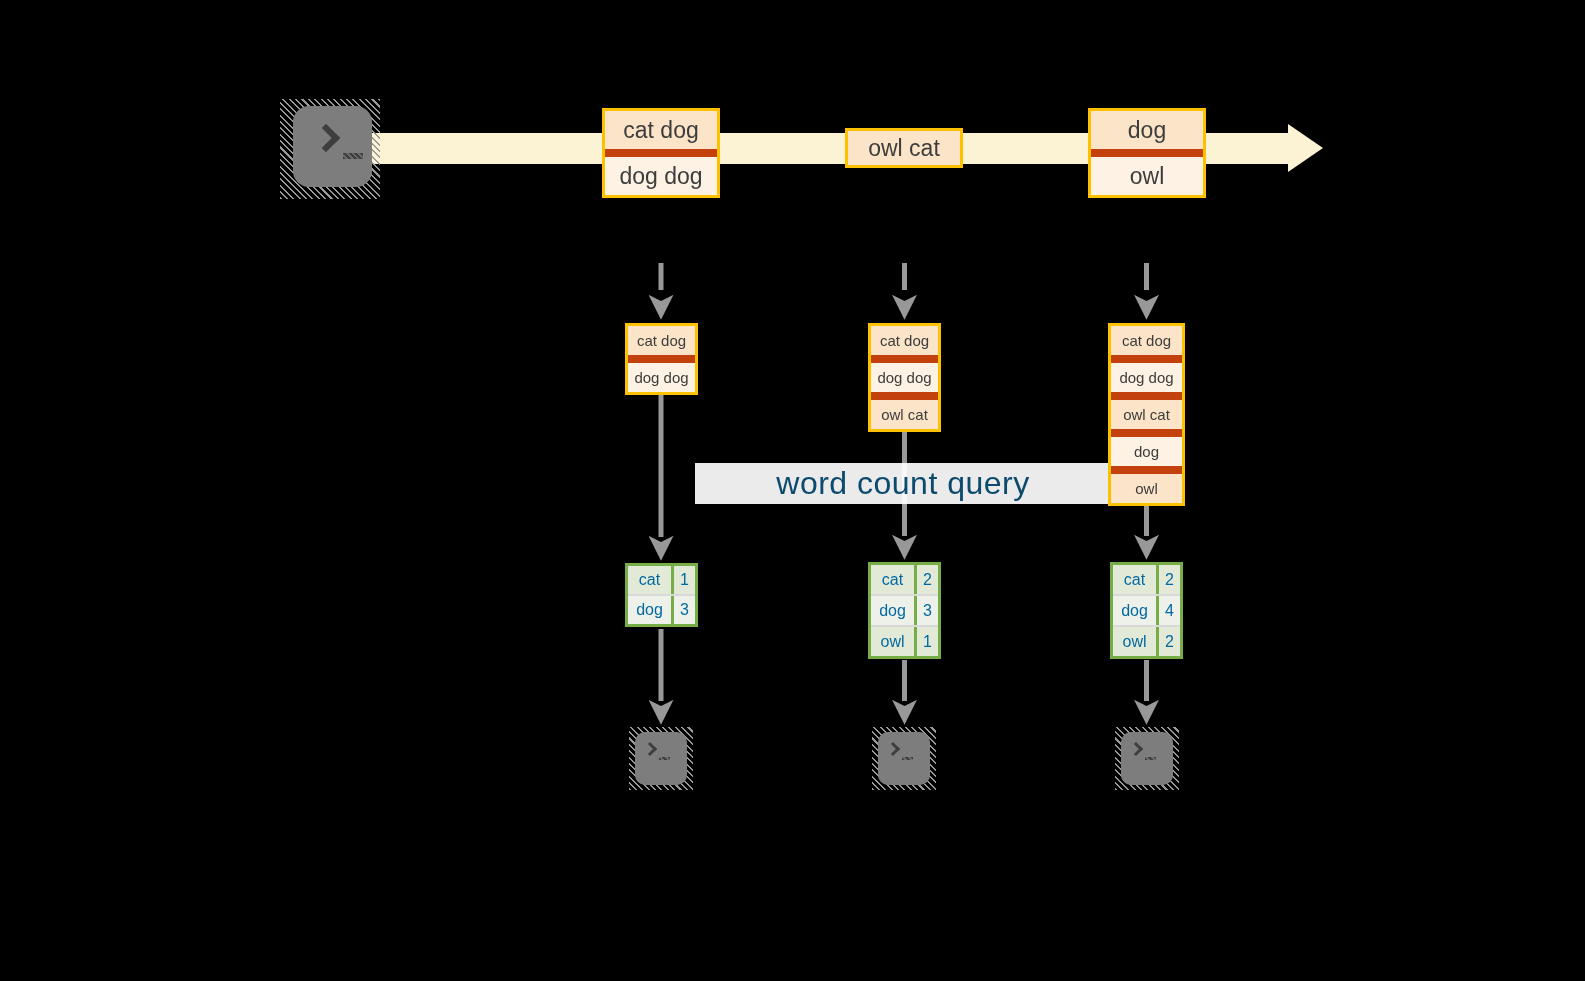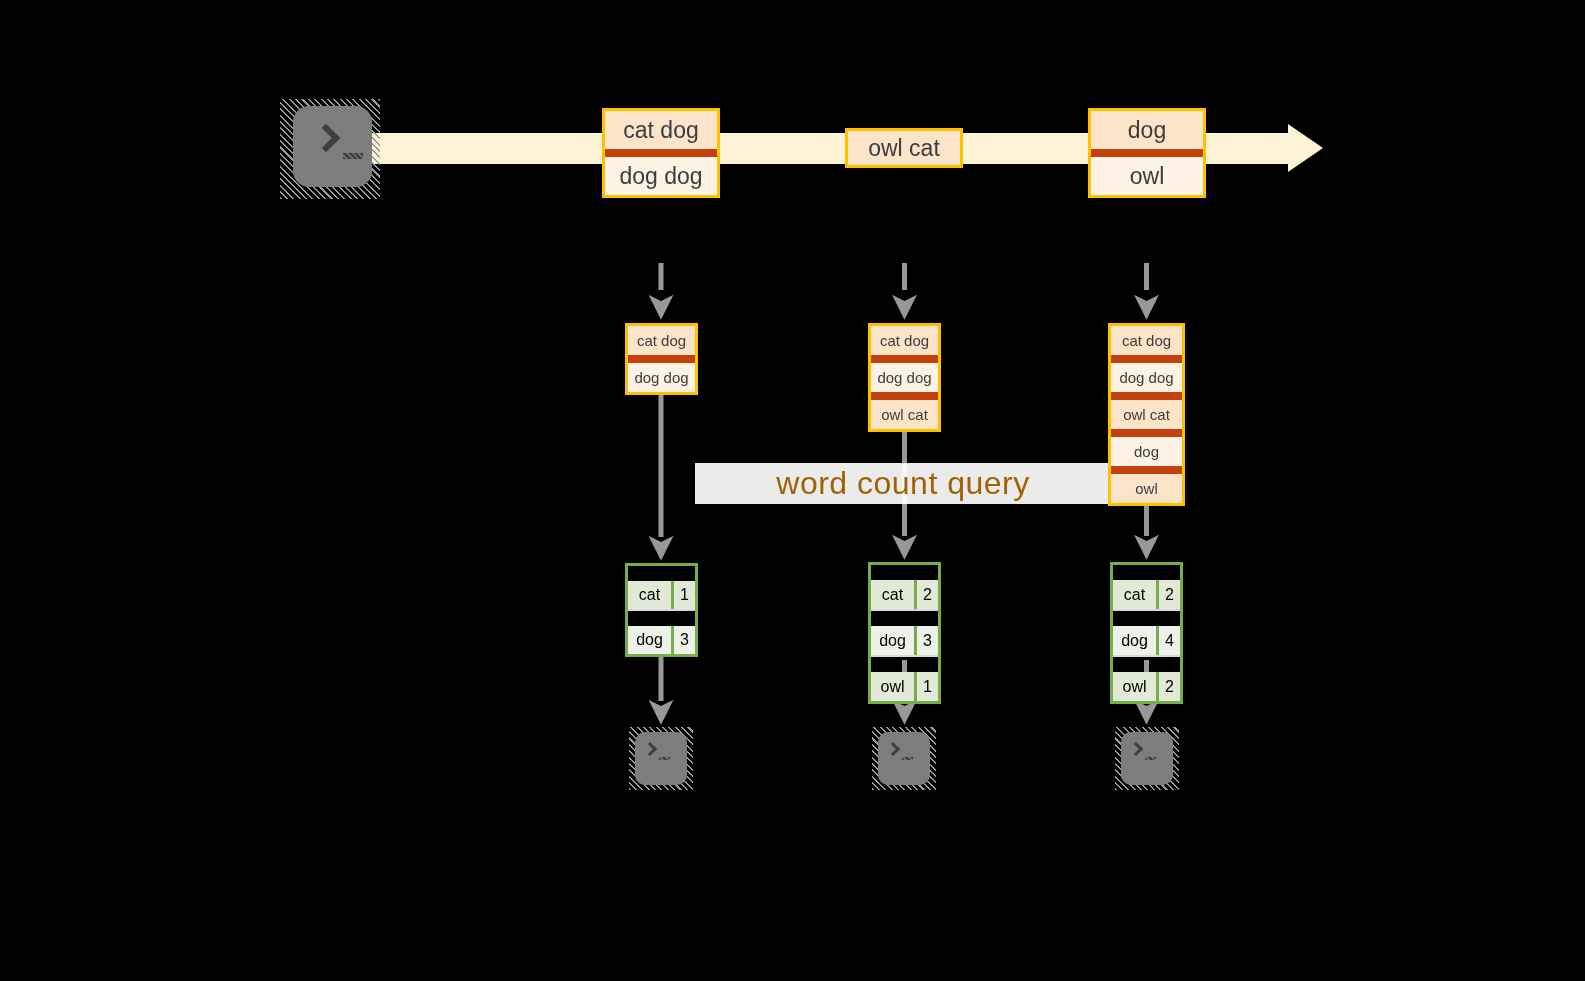--- a/index.html
+++ b/index.html
@@ -23,39 +23,39 @@
   .term-src .uscr{left:50px;top:47px;width:20px;height:6px;}
   .term-sink{width:64px;height:63px;top:727px;}
   .term-sink .inner{left:6px;top:5px;width:52px;height:53px;border-radius:10px;}
   .term-sink .chev{left:10px;top:12px;width:7px;height:7px;border-top-width:3px;border-right-width:3px;}
   .term-sink .uscr{left:24px;top:25px;width:11px;height:3px;}
   
   .arrows{position:absolute;left:0;top:0;width:1585px;height:981px;z-index:2;}
   
   .qlabel{position:absolute;left:695px;top:463px;width:416px;height:41px;z-index:3;
     background:rgba(255,255,255,0.92);display:flex;align-items:center;justify-content:center;}
-  .qlabel span{font-size:32px;font-weight:300;color:#a16207;letter-spacing:0.5px;}
+  .qlabel span{font-size:32px;font-weight:300;color:#0c4a6e;letter-spacing:0.5px;}
   
   .obox{position:absolute;z-index:4;border:3px solid #FDC100;background:#FDC100;}
   .obox .row{display:flex;align-items:center;justify-content:center;color:#3D3D3D;}
   .obox .row + .row{border-top:8px solid #c2410c;}
   .obox .row.dark{background:#FBE4C8;}
   .obox .row.light{background:#FDF2E4;}
   .batch .row{width:112px;height:38px;font-size:23px;}
   .batch-mid .row{height:34px;}
   .sbox .row{height:29px;font-size:15px;}
   .sbox-0 .row,.sbox-1 .row{width:67px;}
   .sbox-2 .row{width:71px;}
   
   .gtable{position:absolute;z-index:4;border:3px solid #76AD47;}
   .gtable .grow{display:flex;}
   .gtable .grow + .grow{border-top:2px solid rgba(255,255,255,0.85);}
   .gtable .grow.dark .cell{background:#E2E9D7;}
   .gtable .grow.light .cell{background:#EEF1EA;}
-  .gtable .cell{display:flex;align-items:center;justify-content:center;color:#000000;font-size:16px;margin-top:15px;}
+  .gtable .cell{display:flex;align-items:center;justify-content:center;color:#0369a1;font-size:16px;}
   .gtable .word{width:43px;}
   .gtable .num{width:21px;border-left:3px solid #76AD47;}
   .gt-0 .cell{height:28px;}
   .gt-1 .cell,.gt-2 .cell{height:29px;}
 </style>
 </head>
 <body>
 
 <div class="stage">
 

